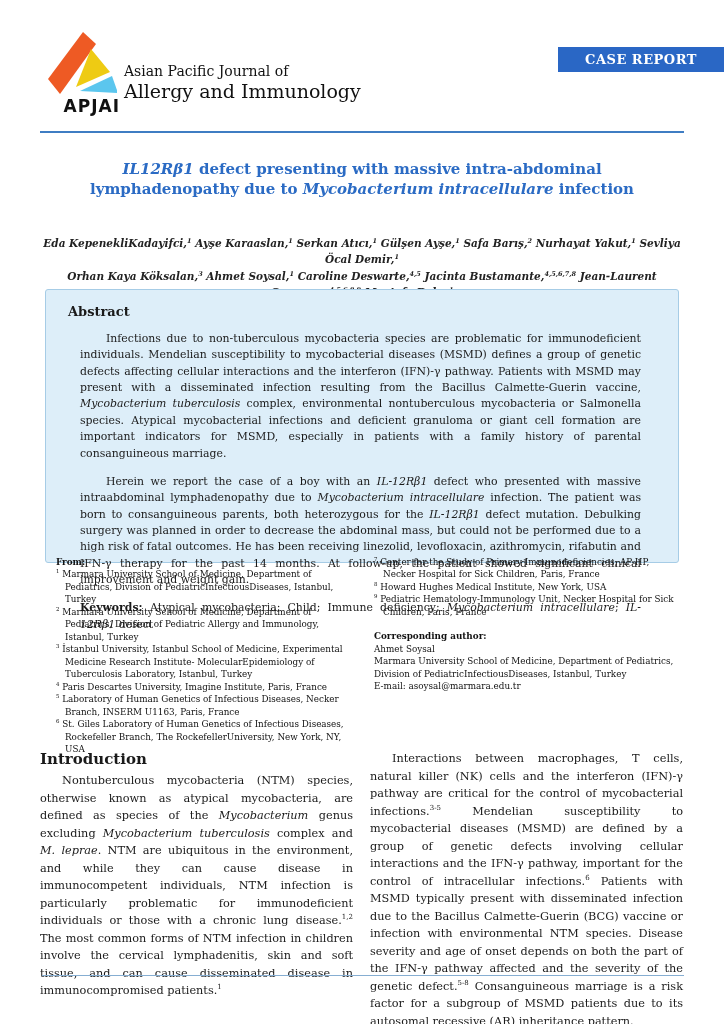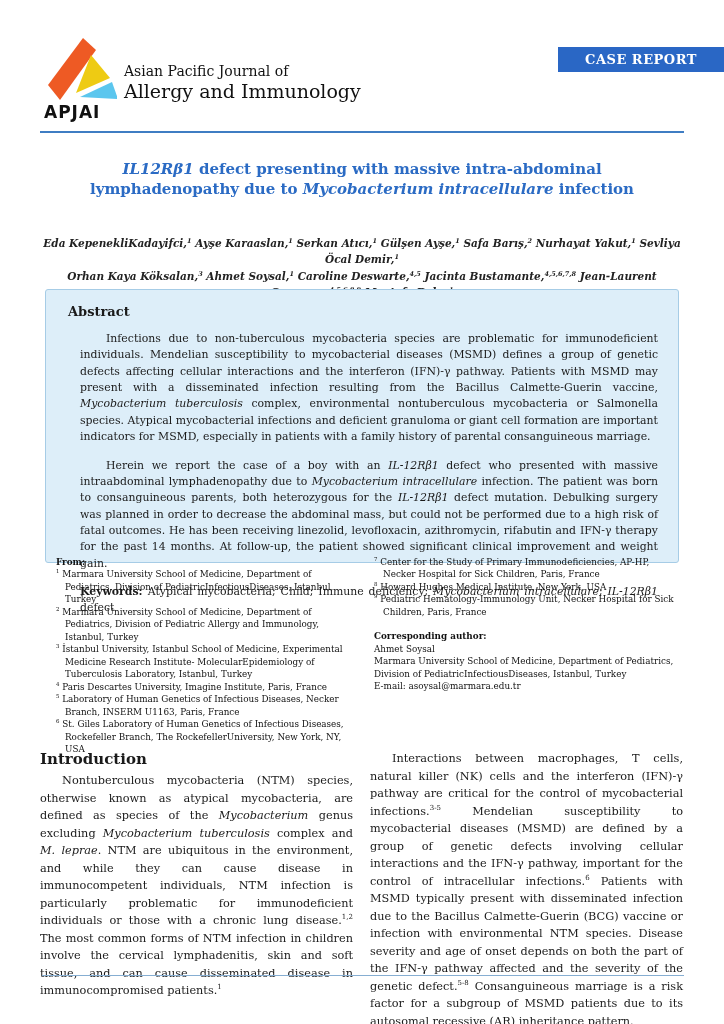--- a/index.html
+++ b/index.html
@@ -1,39 +1,39 @@
 <!DOCTYPE html>
 <html><head>
 <meta charset="utf-8">
 <style>
   html,body{margin:0;padding:0;background:#ffffff;}
   .page{
     position:relative;width:724px;height:1024px;background:#ffffff;
     font-family:"DejaVu Serif", serif;color:#1a1a1a;overflow:hidden;
   }
   
-  .logo{position:absolute;left:44px;top:38px;width:76px;text-align:left;}
+  .logo{position:absolute;left:44px;top:32px;width:76px;text-align:right;}
   .logo svg{display:block;margin:0 auto;}
   .logo-text{font-family:"DejaVu Sans", sans-serif;font-weight:bold;font-size:17px;
     letter-spacing:1px;color:#111;margin-top:2px;}
   .journal-name{position:absolute;left:124px;top:62px;color:#111;}
   .journal-line1{font-size:14px;line-height:1.3;}
   .journal-line2{font-size:19px;line-height:1.25;}
   .badge{position:absolute;right:0;top:47px;width:166px;height:25px;
     display:flex;align-items:center;justify-content:center;
     color:#fff;font-weight:bold;font-size:13px;letter-spacing:.5px;}
   .header-rule{position:absolute;left:40px;width:644px;top:131px;height:2px;}
   
   .title{position:absolute;left:30px;width:664px;top:159px;text-align:center;
     font-size:15px;font-weight:bold;line-height:1.35;}
   .authors{position:absolute;left:30px;width:664px;top:235px;text-align:center;
     font-size:10.5px;font-style:italic;font-weight:600;line-height:1.55;color:#222;}
   
   .abstract-box{position:absolute;left:45px;width:634px;top:289px;height:274px;
-    box-sizing:border-box;border-radius:3px;padding:14px 8px 0 22px;}
+    box-sizing:border-box;border-radius:3px;padding:14px 25px 0 22px;}
   .abstract-heading{font-size:13px;font-weight:bold;margin:0 0 8px 0;}
   .abstract-box p{margin:12px;font-size:10.9px;line-height:1.5;text-align:justify;text-indent:26px;}
   .keywords{margin-top:12px !important;text-indent:0 !important;}
   
   .affiliations{position:absolute;left:56px;width:628px;top:556px;display:flex;gap:18px;
     font-size:8.8px;line-height:1.42;color:#111;}
   .aff-col-left{width:300px;flex:0 0 300px;}
   .aff-col-right{flex:1;}
   .from-label{font-weight:bold;}
   .aff-item{padding-left:9px;text-indent:-9px;}

